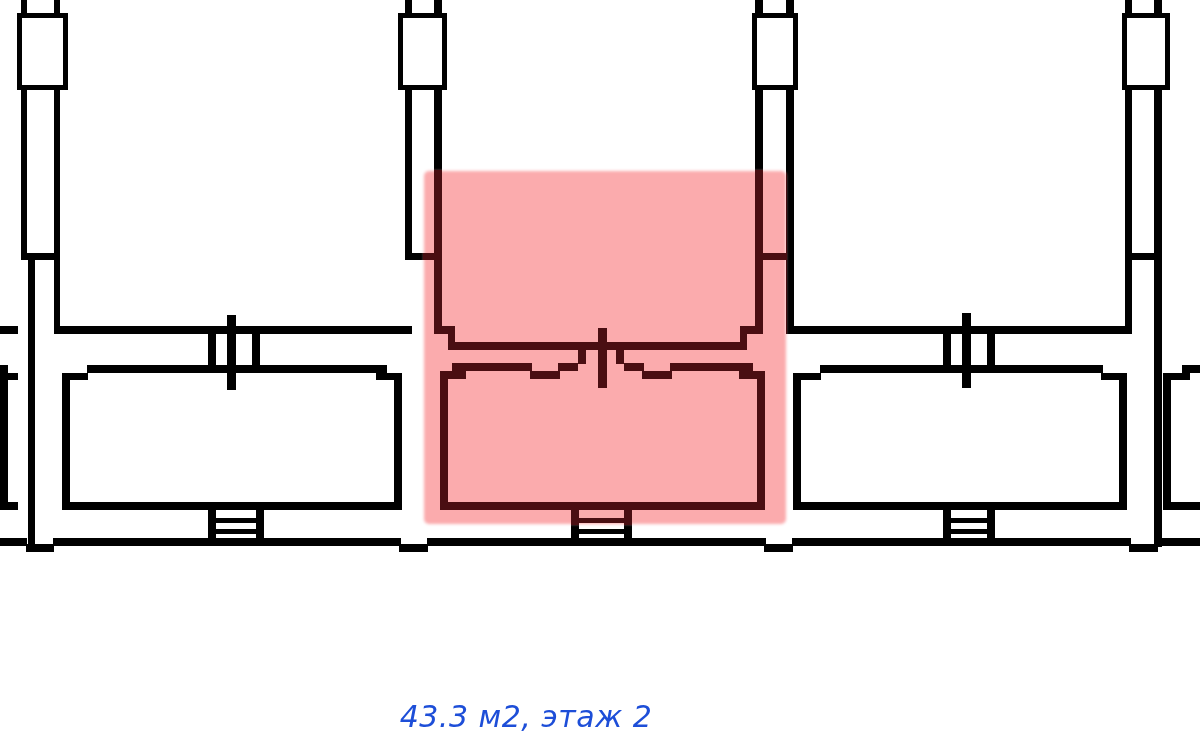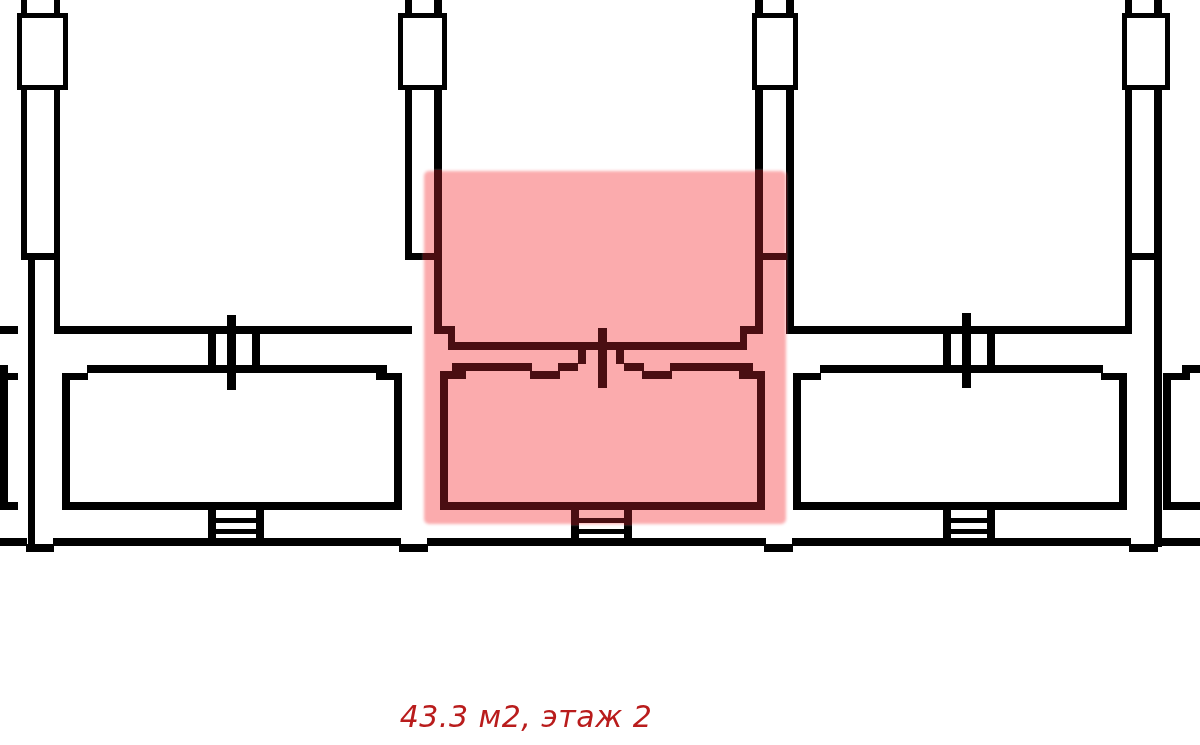--- a/index.html
+++ b/index.html
@@ -9,21 +9,21 @@
     font-family:"DejaVu Sans","Liberation Sans",sans-serif;
   }
   .plan-wrap{position:absolute;left:0;top:0;width:1200px;height:745px;}
   svg{display:block;}
   .caption{
     position:absolute;left:358px;top:699px;width:336px;
     text-align:center;
     font-style:italic;
     font-size:30px;
     letter-spacing:0.5px;
-    color:#b91c1c;
+    color:#1d4ed8;
     white-space:nowrap;
   }
 </style>
 </head>
 <body>
 
 <div class="plan-wrap">
 <svg width="1200" height="745" viewBox="0 0 1200 745" xmlns="http://www.w3.org/2000/svg">
   <defs>
     <filter id="soften" x="-6%" y="-6%" width="112%" height="112%">

